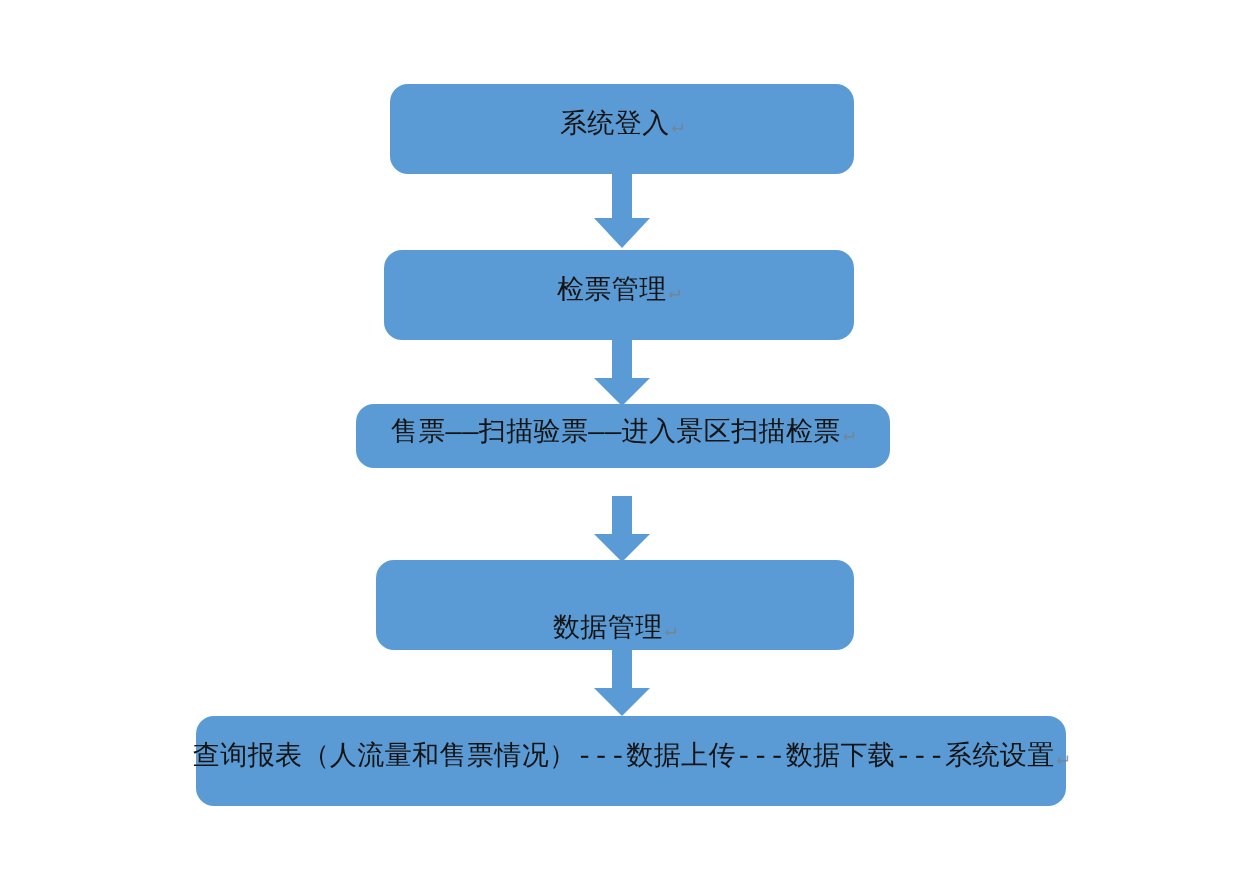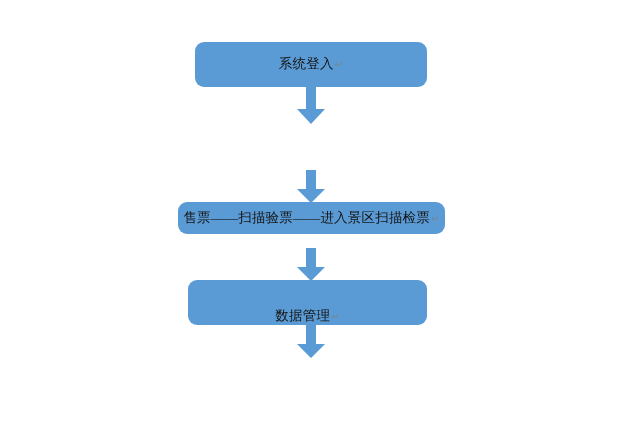--- a/index.html
+++ b/index.html
@@ -29,21 +29,21 @@
     align-items: center;
     justify-content: center;
     text-align: center;
   }
   .flow-node-label {
     color: #141414;
     font-size: 13.5px;
     line-height: 1.25;
     letter-spacing: 0.2px;
     white-space: nowrap;
-    font-family: Liberation Serif, serif;
+    font-family: Liberation Mono, monospace;
   }
   .flow-node-mark {
     color: #7a7f86;
     font-size: 10px;
     margin-left: 1px;
     vertical-align: baseline;
     opacity: 0.75;
   }
   .flow-arrow {
     position: absolute;
@@ -63,20 +63,25 @@
       <span>系统登入</span><span class="flow-node-mark">↵</span>
     </span>
   </div>
 
   <div class="flow-arrow" style="left:292px; top:87px; width:38px; height:38px;">
     <svg width="38" height="38" viewBox="0 0 38 38" aria-hidden="true">
       <polygon points="14,0 24,0 24,22 33,22 19,37 5,22 14,22" fill="#5B9BD5"></polygon>
     </svg>
   </div>
 
+  <div class="flow-node" style="left:192px; top:125px; width:235px; height:45px;">
+    <span class="flow-node-label">
+      <span>检票管理</span><span class="flow-node-mark">↵</span>
+    </span>
+  </div>
 
   <div class="flow-arrow" style="left:292px; top:170px; width:38px; height:34px;">
     <svg width="38" height="34" viewBox="0 0 38 34" aria-hidden="true">
       <polygon points="14,0 24,0 24,19 33,19 19,33 5,19 14,19" fill="#5B9BD5"></polygon>
     </svg>
   </div>
 
   <div class="flow-node" style="left:178px; top:202px; width:267px; height:32px;">
     <span class="flow-node-label">
       <span>售票——扫描验票——进入景区扫描检票</span><span class="flow-node-mark">↵</span>
@@ -94,14 +99,19 @@
       <span>数据管理</span><span class="flow-node-mark">↵</span>
     </span>
   </div>
 
   <div class="flow-arrow" style="left:292px; top:325px; width:38px; height:34px;">
     <svg width="38" height="34" viewBox="0 0 38 34" aria-hidden="true">
       <polygon points="14,0 24,0 24,19 33,19 19,33 5,19 14,19" fill="#5B9BD5"></polygon>
     </svg>
   </div>
 
+  <div class="flow-node" style="left:98px; top:358px; width:435px; height:45px;">
+    <span class="flow-node-label">
+      <span>查询报表（人流量和售票情况）---数据上传---数据下载---系统设置</span><span class="flow-node-mark">↵</span>
+    </span>
+  </div>
 
 </div>
 
 </body></html>

